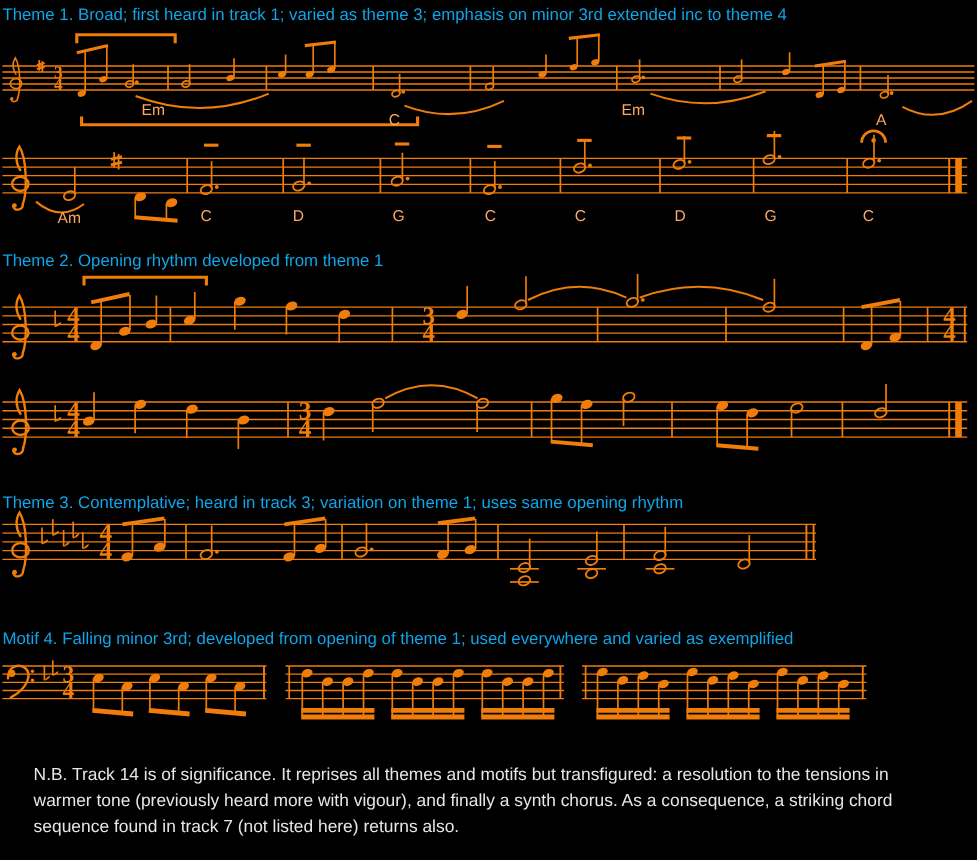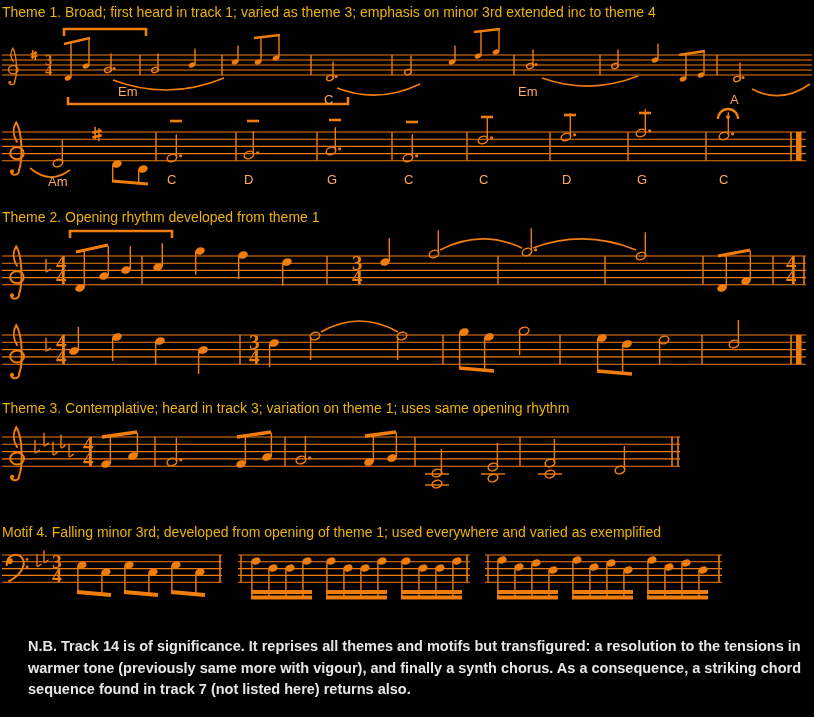--- a/index.html
+++ b/index.html
@@ -1,21 +1,21 @@
 <!DOCTYPE html>
 <html><head>
 <meta charset="utf-8">
 <style>
   html,body{margin:0;padding:0;background:#000;}
   .canvas{position:relative;width:814px;height:717px;background:#000;overflow:hidden;
           font-family:"Liberation Sans",sans-serif;}
-  .heading{position:absolute;left:2px;font-size:14px;color:#eab308;white-space:nowrap;}
+  .heading{position:absolute;left:2px;font-size:14px;color:#0ea5e9;white-space:nowrap;}
   #score{position:absolute;left:0;top:0;}
   .foot{position:absolute;left:28px;top:636px;color:#e6e6e6;font-size:14.5px;}
-  .foot div{height:21.5px;line-height:21.5px;white-space:nowrap;font-weight:bold;}
+  .foot div{height:21.5px;line-height:21.5px;white-space:nowrap;}
 </style>
 </head>
 <body>
 
 <div class="canvas">
   <svg id="score" width="814" height="717" viewBox="0 0 814 717">
       <g>
         <line x1="2" y1="55" x2="812" y2="55" stroke="#f07d0a" stroke-width="1.1"></line>
         <line x1="2" y1="60" x2="812" y2="60" stroke="#f07d0a" stroke-width="1.1"></line>
         <line x1="2" y1="65" x2="812" y2="65" stroke="#f07d0a" stroke-width="1.1"></line>
@@ -466,20 +466,20 @@
         <ellipse cx="669" cy="567" rx="4.6240000000000006" ry="3.4" transform="rotate(-20 669 567)" fill="#f07d0a"></ellipse>
         <line x1="664.92" y1="567.68" x2="664.92" y2="597.5" stroke="#f07d0a" stroke-width="1.4"></line>
         <ellipse cx="686" cy="563" rx="4.6240000000000006" ry="3.4" transform="rotate(-20 686 563)" fill="#f07d0a"></ellipse>
         <line x1="681.92" y1="563.68" x2="681.92" y2="597.5" stroke="#f07d0a" stroke-width="1.4"></line>
         <ellipse cx="703" cy="570" rx="4.6240000000000006" ry="3.4" transform="rotate(-20 703 570)" fill="#f07d0a"></ellipse>
         <line x1="698.92" y1="570.68" x2="698.92" y2="597.5" stroke="#f07d0a" stroke-width="1.4"></line>
       </g>
     </svg>
   <div class="heading" style="top:4px">Theme 1. Broad; first heard in track 1; varied as theme 3; emphasis on minor 3rd extended inc to theme 4</div>
   <div class="heading" style="top:209px">Theme 2. Opening rhythm developed from theme 1</div>
-  <div class="heading" style="top:400px">Theme 3. Contemplative; heard in track 3; variation on theme 1; uses same opening rhythm</div>
+  <div class="heading" style="top:410px">Theme 3. Contemplative; heard in track 3; variation on theme 1; uses same opening rhythm</div>
   <div class="heading" style="top:524px">Motif 4. Falling minor 3rd; developed from opening of theme 1; used everywhere and varied as exemplified</div>
   <div class="foot">
     <div>N.B. Track 14 is of significance. It reprises all themes and motifs but transfigured: a resolution to the tensions in</div>
-    <div>warmer tone (previously same more with vigour), and finally a synth chorus. As a consequence, a striking chord</div>
+    <div>warmer tone (previously heard more with vigour), and finally a synth chorus. As a consequence, a striking chord</div>
     <div>sequence found in track 7 (not listed here) returns also.</div>
   </div>
 </div>
 
 </body></html>

